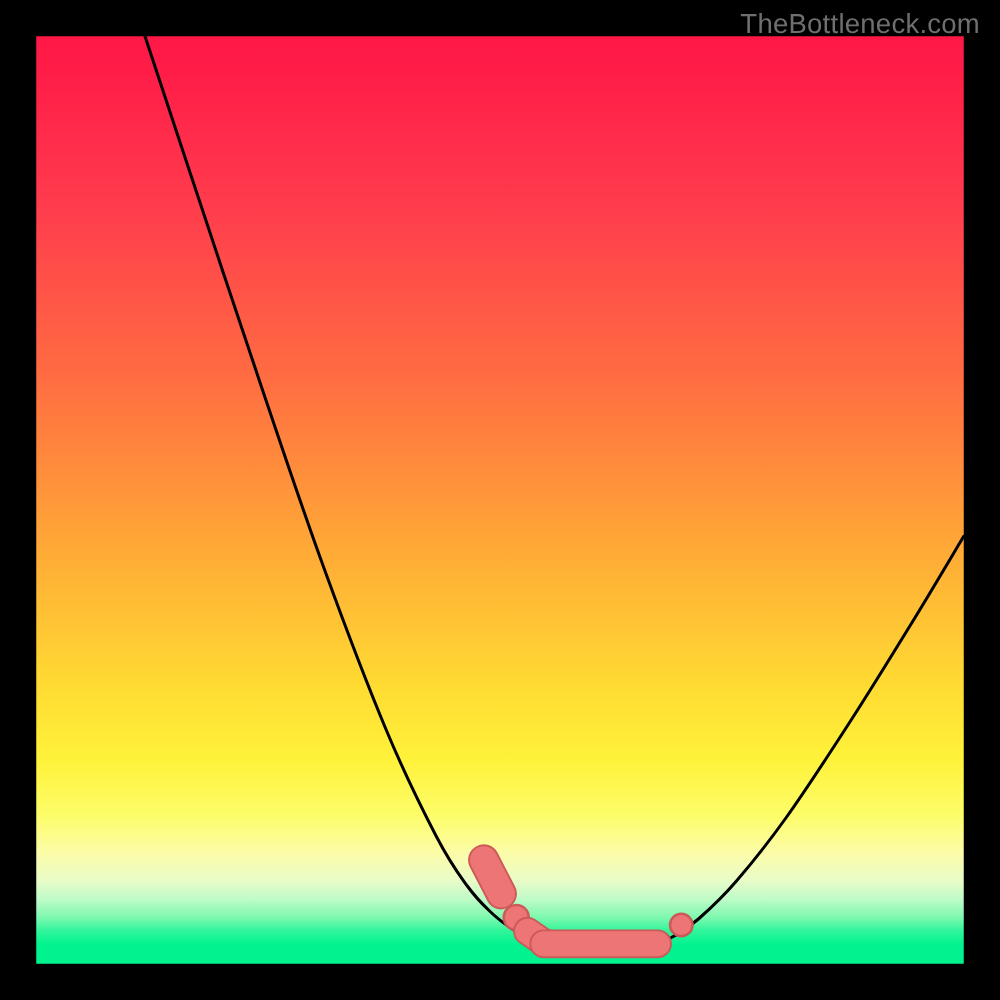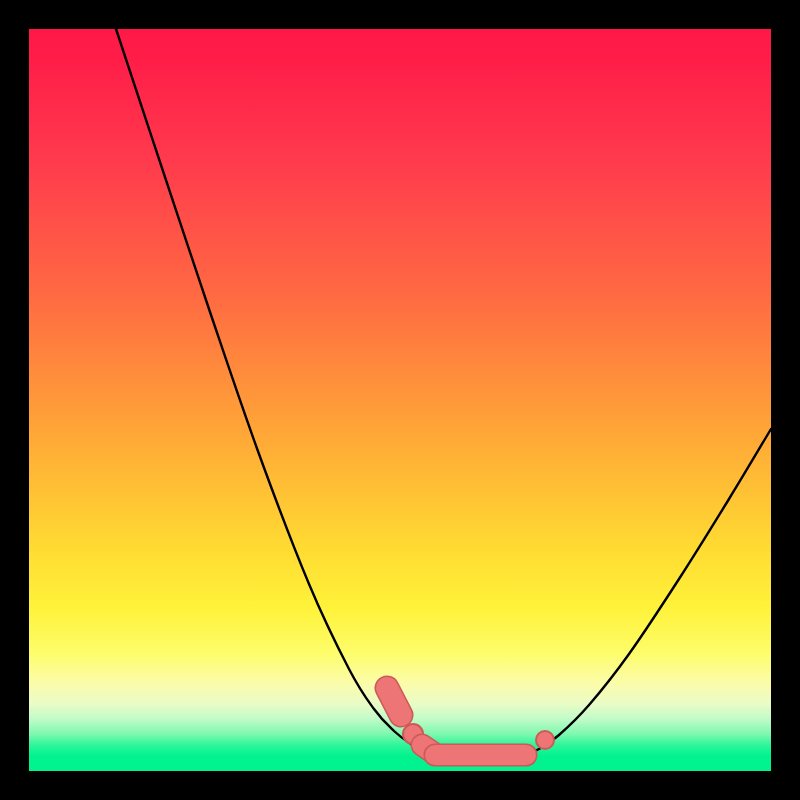--- a/index.html
+++ b/index.html
@@ -81,13 +81,14 @@
           <line x1="358" y1="659" x2="372" y2="686" stroke="#ed7575" stroke-width="22" stroke-linecap="round"></line>
           <circle cx="384" cy="705" r="10" class="marker"></circle>
           <line x1="393" y1="716" x2="406" y2="725" stroke="#cc5a58" stroke-width="23" stroke-linecap="round"></line>
           <line x1="393" y1="716" x2="406" y2="725" stroke="#ed7575" stroke-width="20" stroke-linecap="round"></line>
           <line x1="406" y1="726" x2="497" y2="726" stroke="#cc5a58" stroke-width="23" stroke-linecap="round"></line>
           <line x1="406" y1="726" x2="497" y2="726" stroke="#ed7575" stroke-width="20" stroke-linecap="round"></line>
           <circle cx="516" cy="711" r="9" class="marker"></circle>
         </g>
     </svg>
   </div>
+  <div class="watermark">TheBottleneck.com</div>
 </div>
 
 </body></html>

